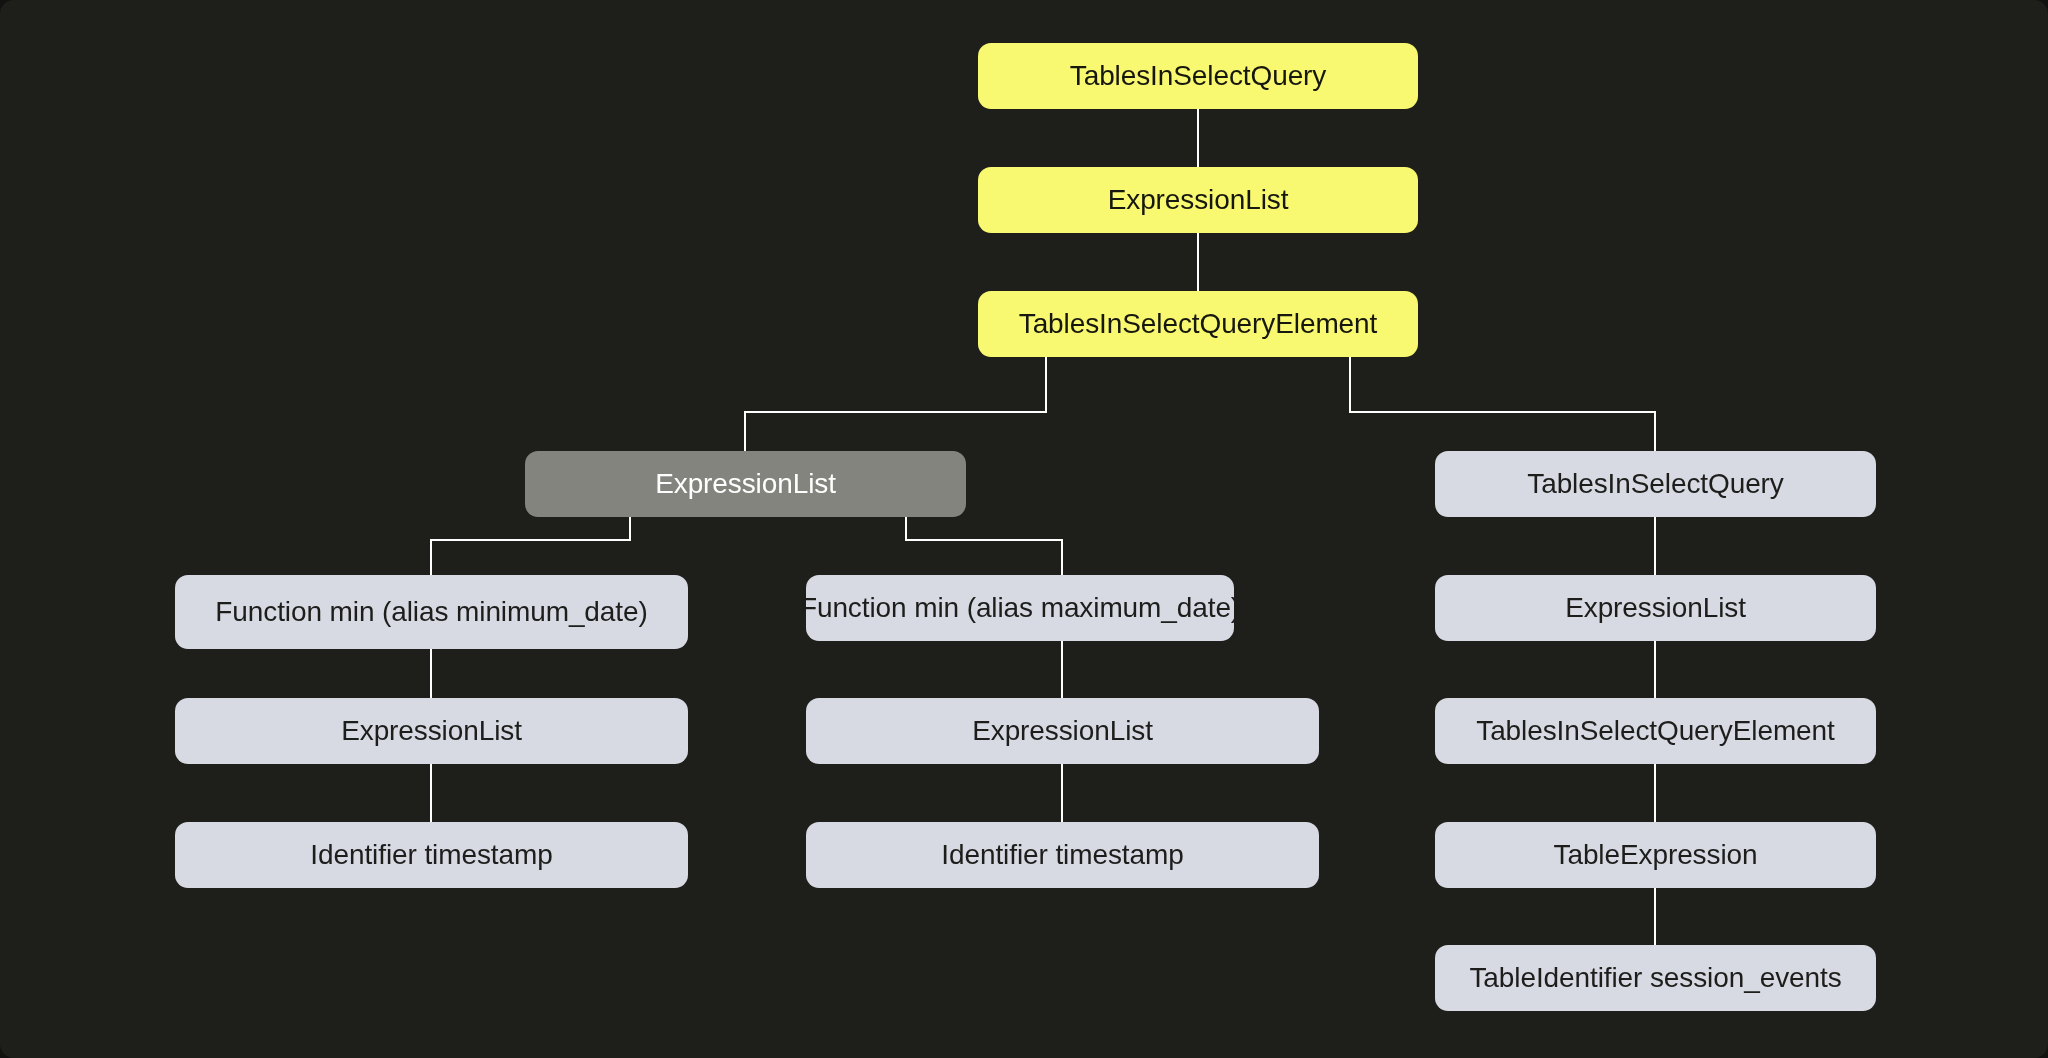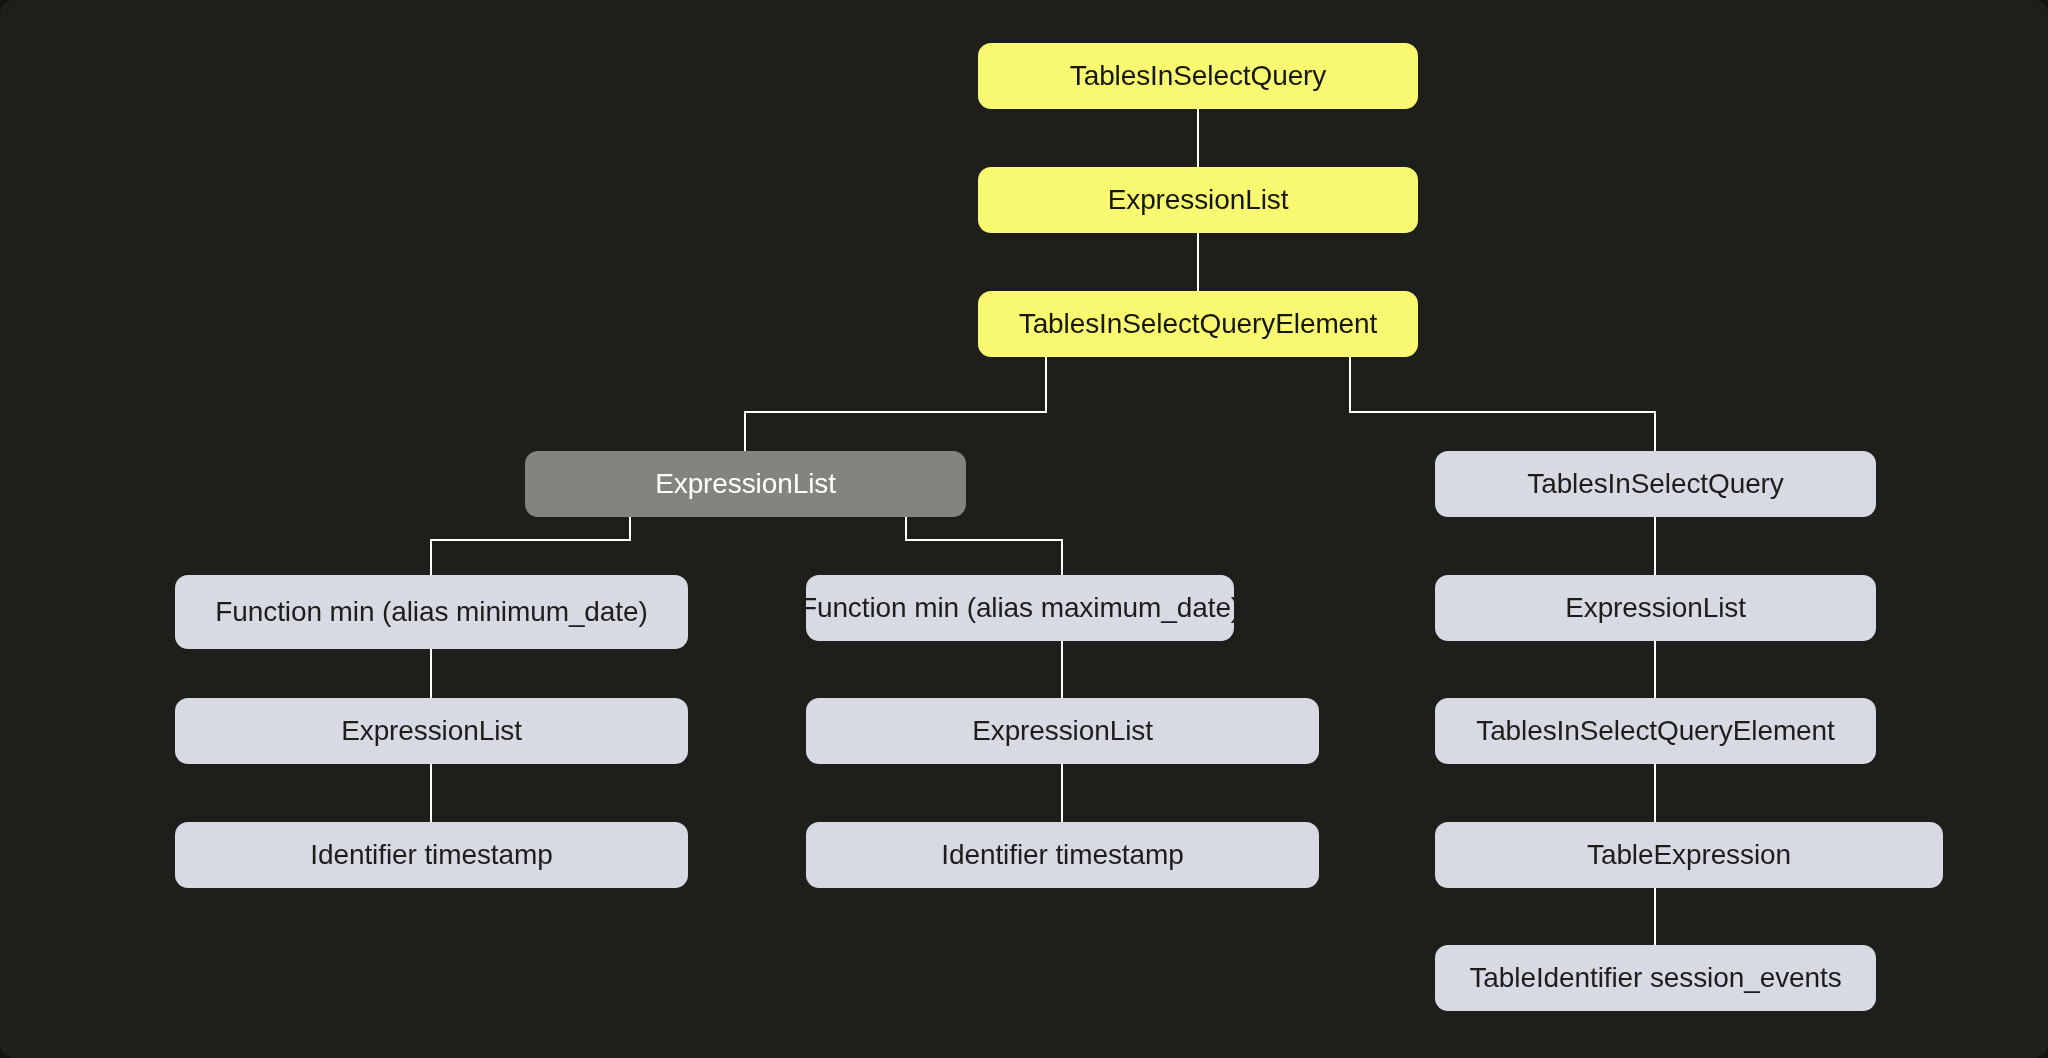--- a/index.html
+++ b/index.html
@@ -111,20 +111,20 @@
       </div>
       <div class="node kind-normal" style="left: 1435px; top: 698px; width: 441px; height: 66px;">
         <span class="node-label">TablesInSelectQueryElement</span>
       </div>
       <div class="node kind-normal" style="left: 175px; top: 822px; width: 513px; height: 66px;">
         <span class="node-label">Identifier timestamp</span>
       </div>
       <div class="node kind-normal" style="left: 806px; top: 822px; width: 513px; height: 66px;">
         <span class="node-label">Identifier timestamp</span>
       </div>
-      <div class="node kind-normal" style="left: 1435px; top: 822px; width: 508px; height: 66px;">
+      <div class="node kind-normal" style="left: 1435px; top: 822px; width: 441px; height: 66px;">
         <span class="node-label">TableExpression</span>
       </div>
       <div class="node kind-normal" style="left: 1435px; top: 945px; width: 441px; height: 66px; text-align: center;">
         <span class="node-label">TableIdentifier session_events</span>
       </div>
     </div>
 </div>
 
 </body></html>

